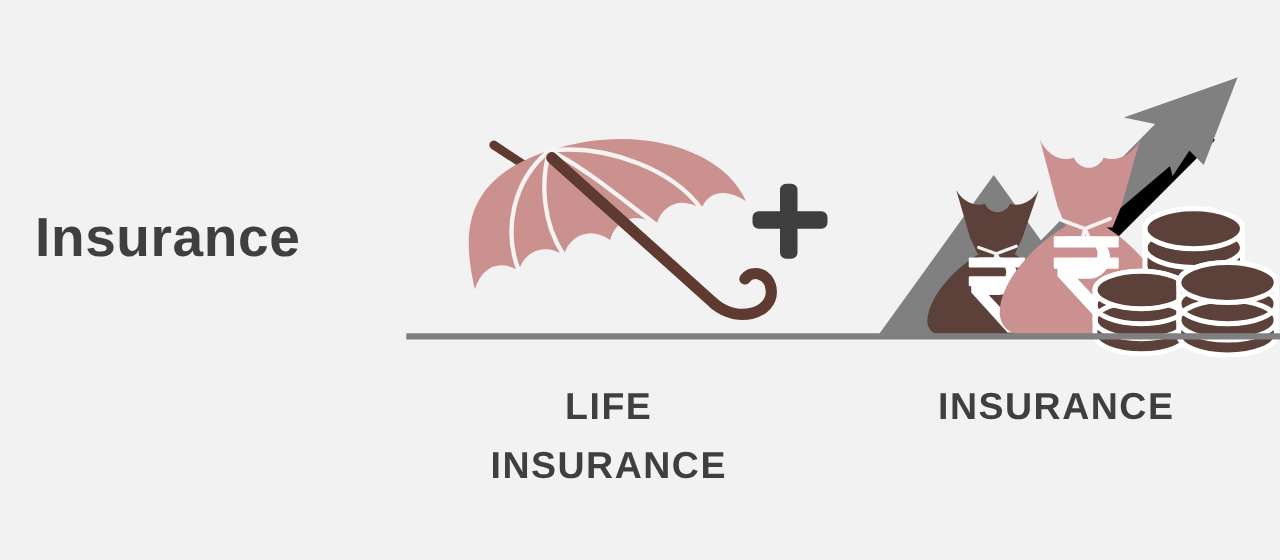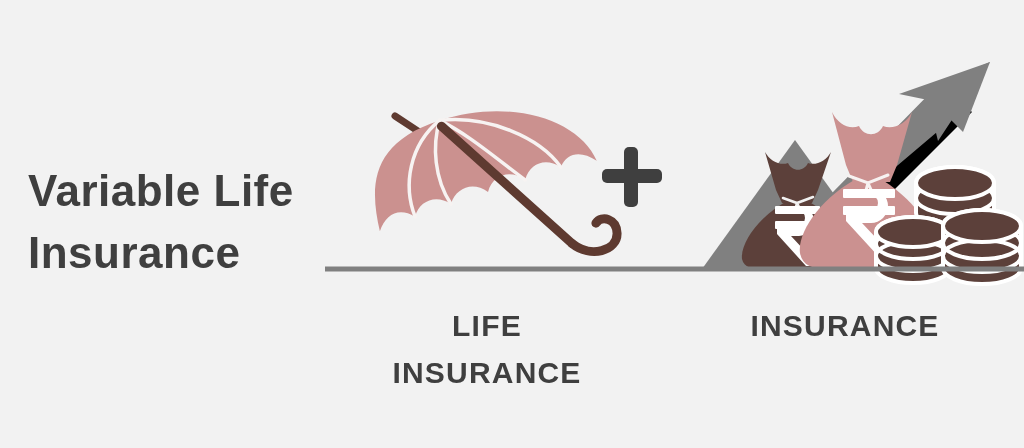--- a/index.html
+++ b/index.html
@@ -156,21 +156,20 @@
 
       <line x1="455" y1="124" x2="543" y2="276" stroke="#5e3a30" stroke-width="9" stroke-linecap="round"></line>
 
       <path fill="none" stroke="#5e3a30" stroke-width="9" stroke-linecap="round" d="M543,276 C556,296 584,297 589,280 C593,266 580,258 572,264"></path>
     </g>
 
     <line x1="325" y1="269" x2="1024" y2="269" stroke="#808080" stroke-width="5"></line>
   </svg>
 
   <div id="title-block">
-    <span class="title-line-1">Variable  Life</span>
     <span class="title-line-2">Insurance</span>
   </div>
 
   <div id="caption-life" class="caption">
     <span class="cap-l1">LIFE</span>
     <span class="cap-l2">INSURANCE</span>
   </div>
 
   <div id="caption-investment" class="caption">
     <span>INSURANCE</span>

